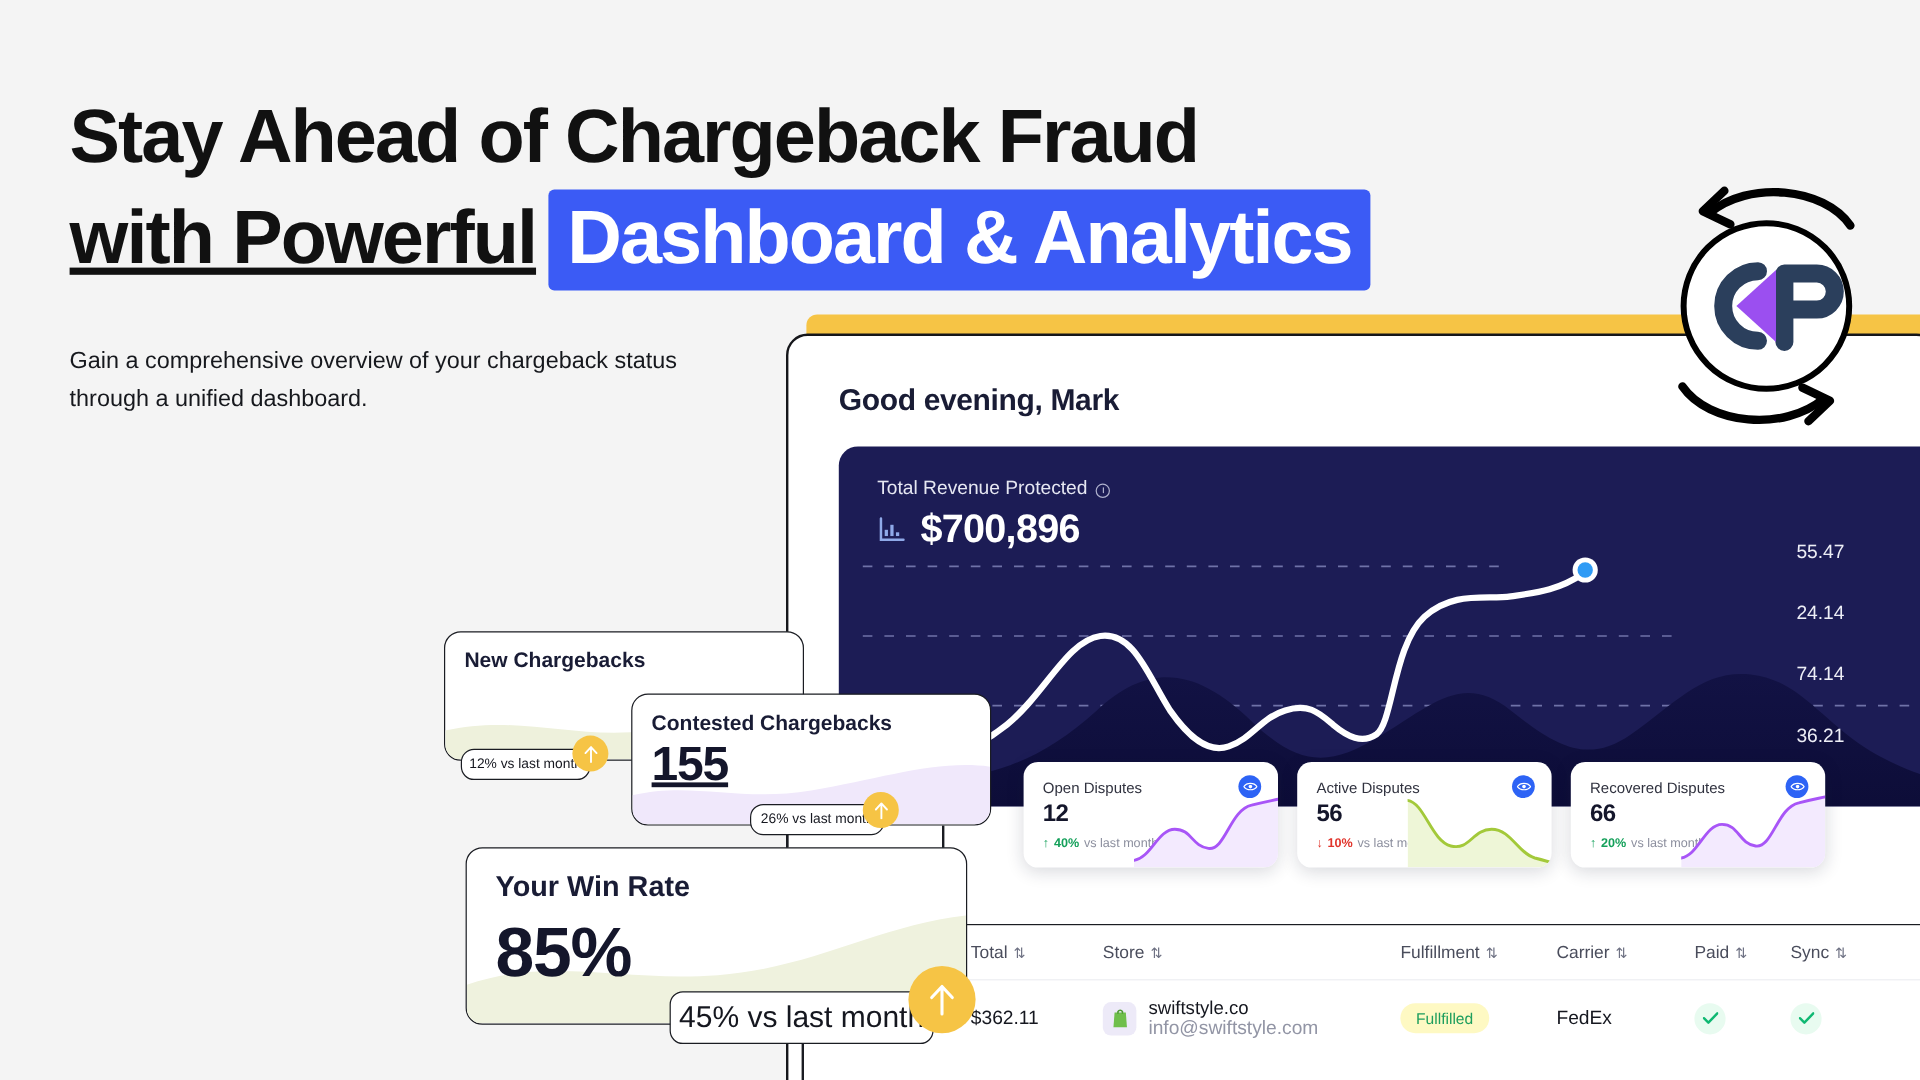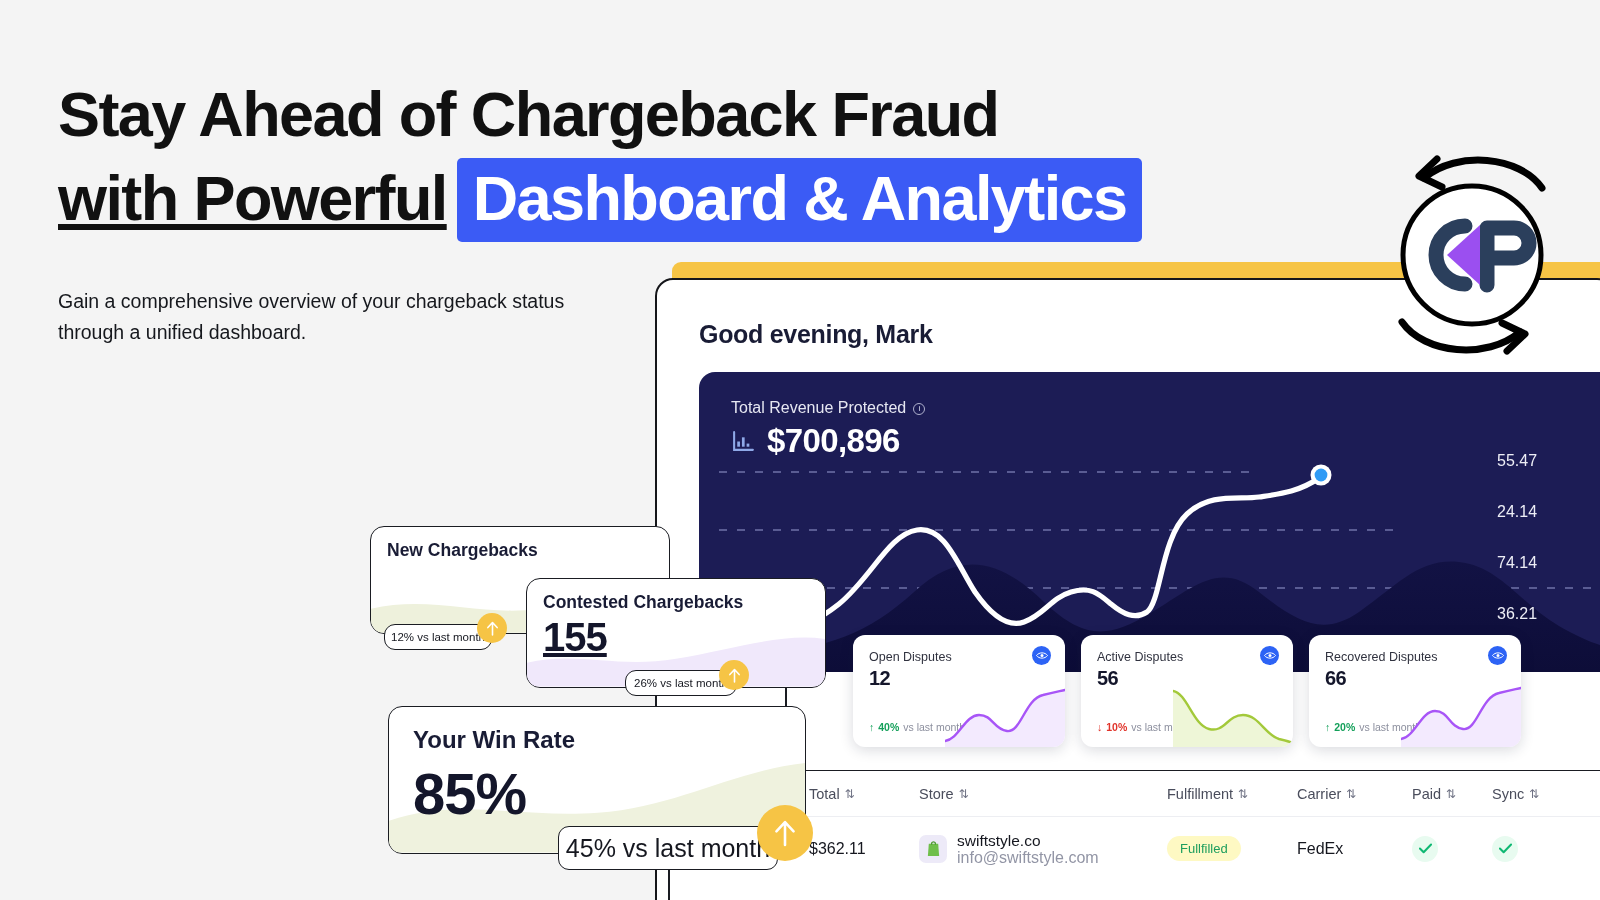--- a/index.html
+++ b/index.html
@@ -95,21 +95,21 @@
     position:absolute; right:22px; top:80px;
     width:110px;
     display:flex; flex-direction:column; gap:33px;
     align-items:flex-start;
   }
   .y-axis span { font-size:16px; color:#EDEEF6; }
 
   
   .stat-row { position:absolute; left:196px; top:355px; display:flex; gap:16px; }
   .stat-card {
-    width:212px; height:112px;
+    width:212px; height:88px;
     background:#FFFFFF;
     border-radius:12px;
     box-shadow:0 3px 14px rgba(20,22,50,.16);
     position:relative; overflow:hidden;text-align:right;
   }
   .stat-title {
     position:absolute; left:16px; top:15px;
     font-size:12.5px; color:#30323F; font-weight:500;
   }
   .eye-btn {

